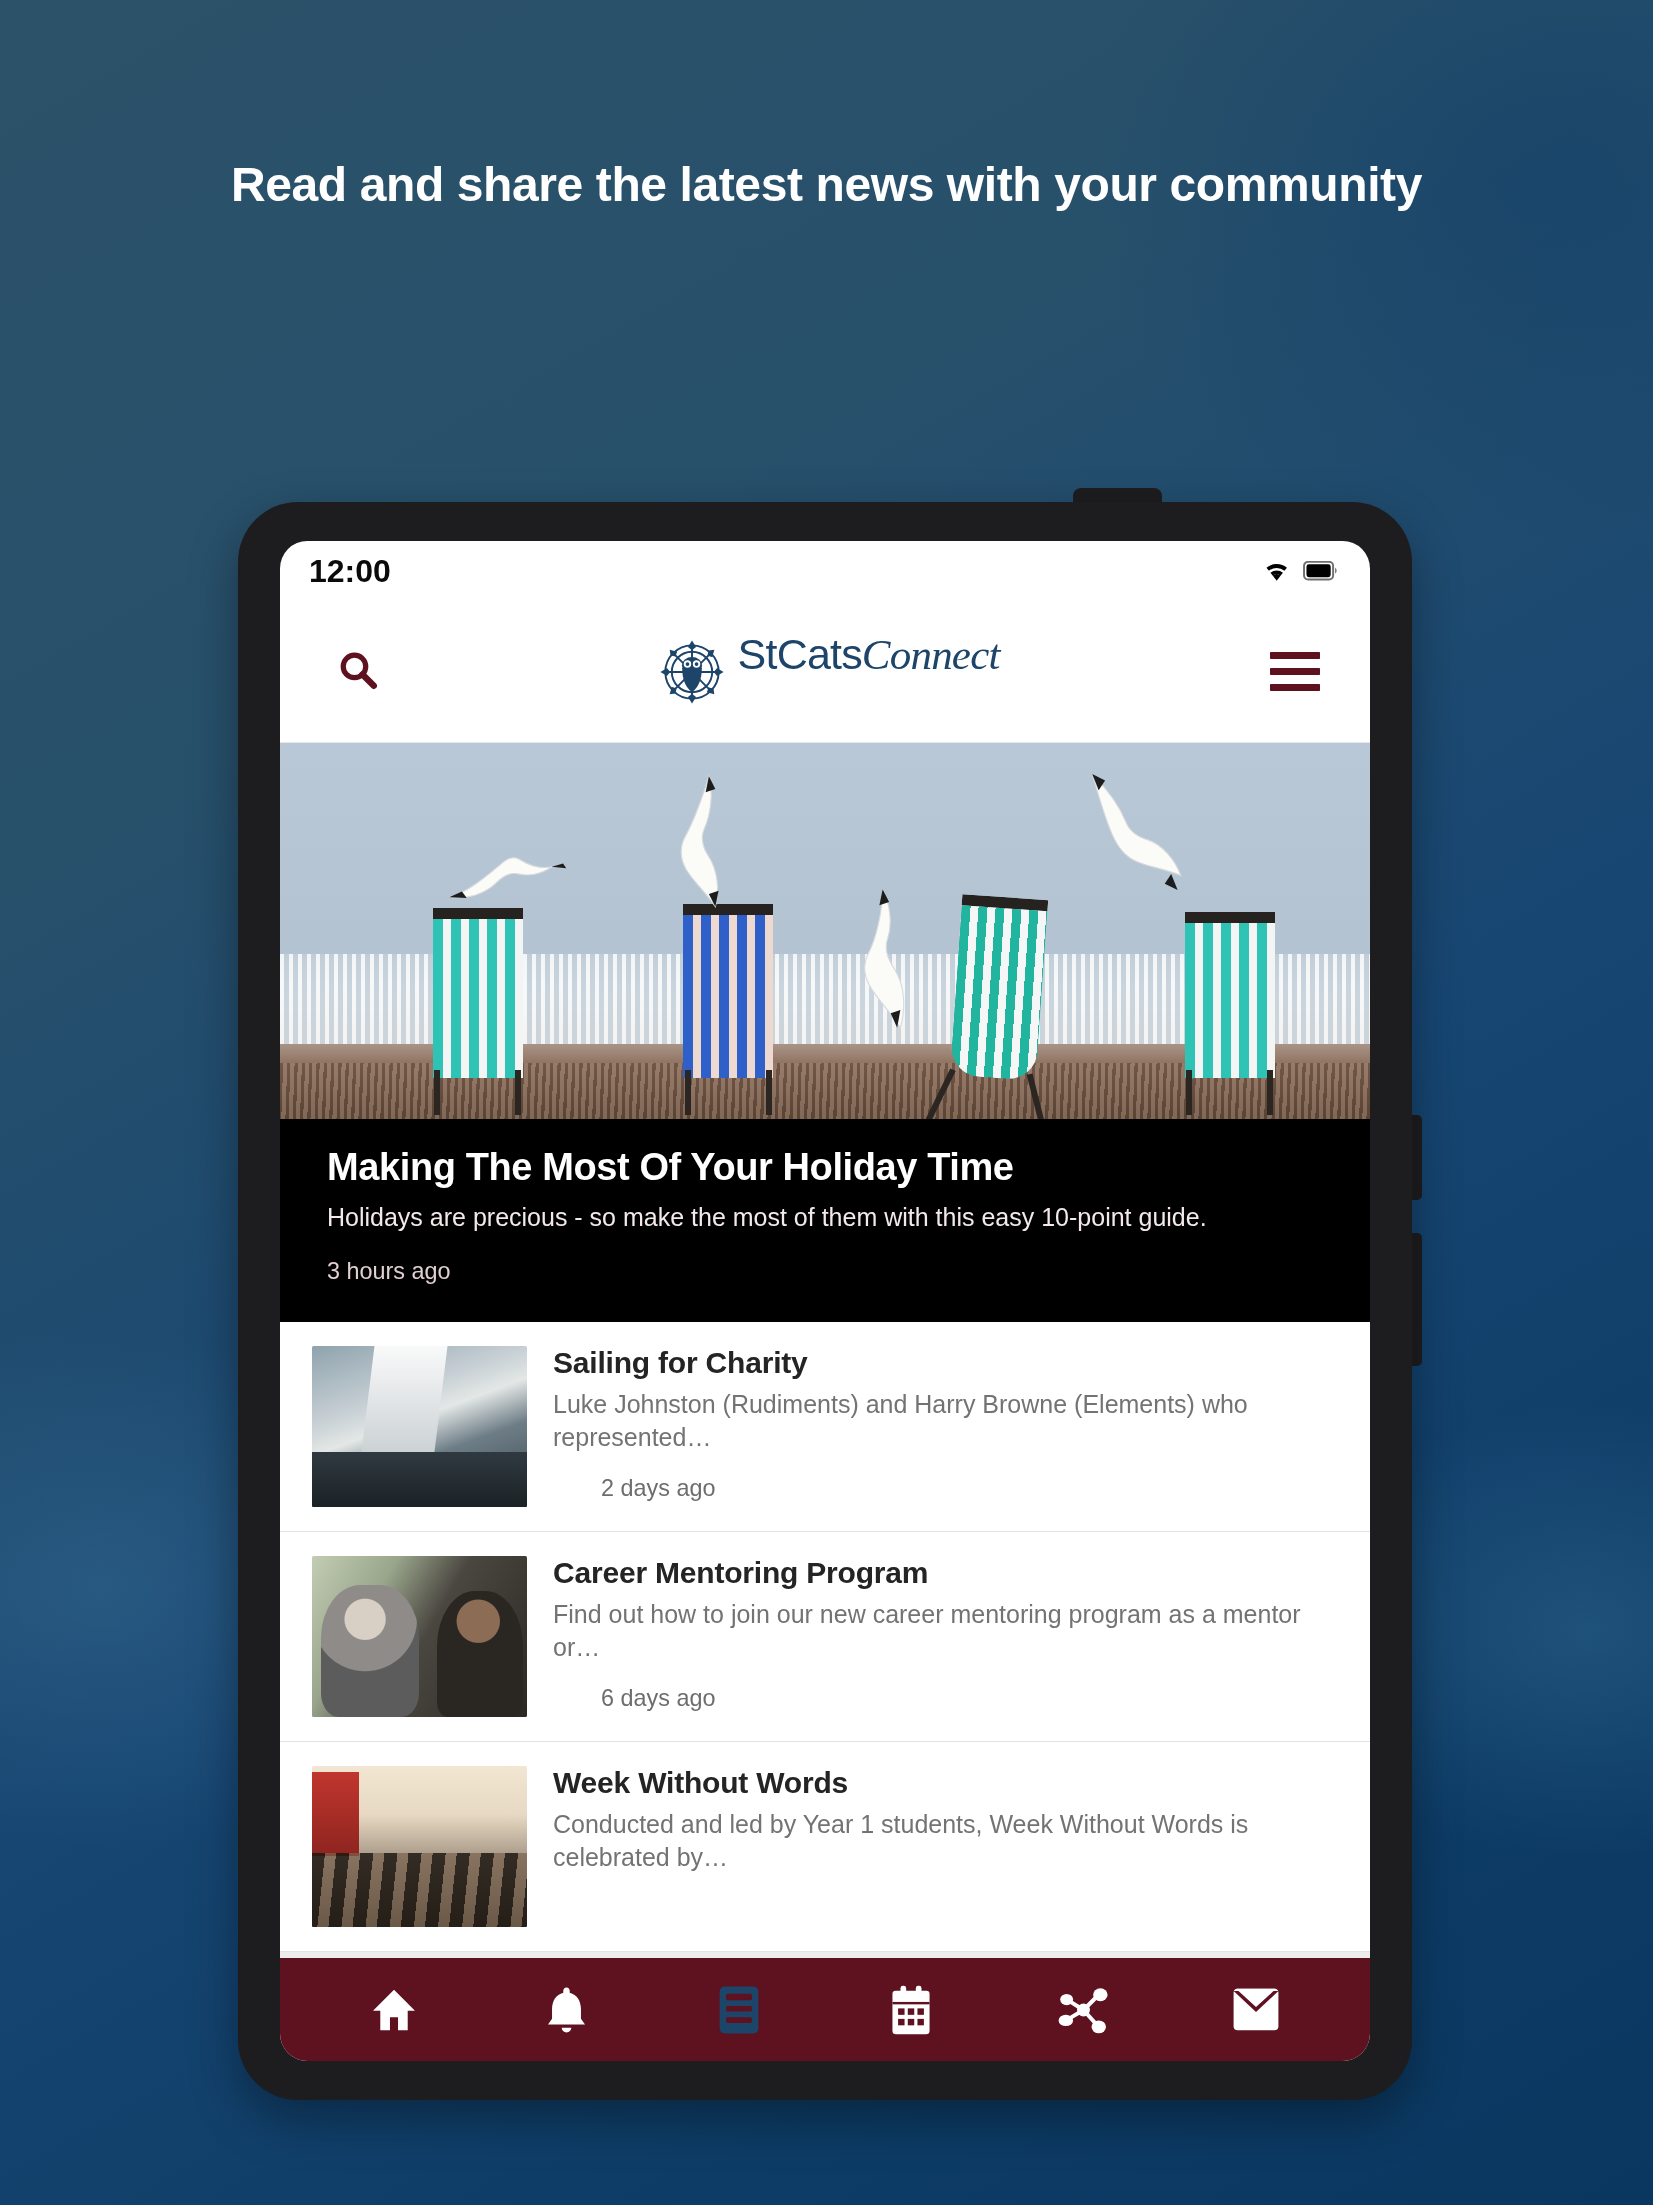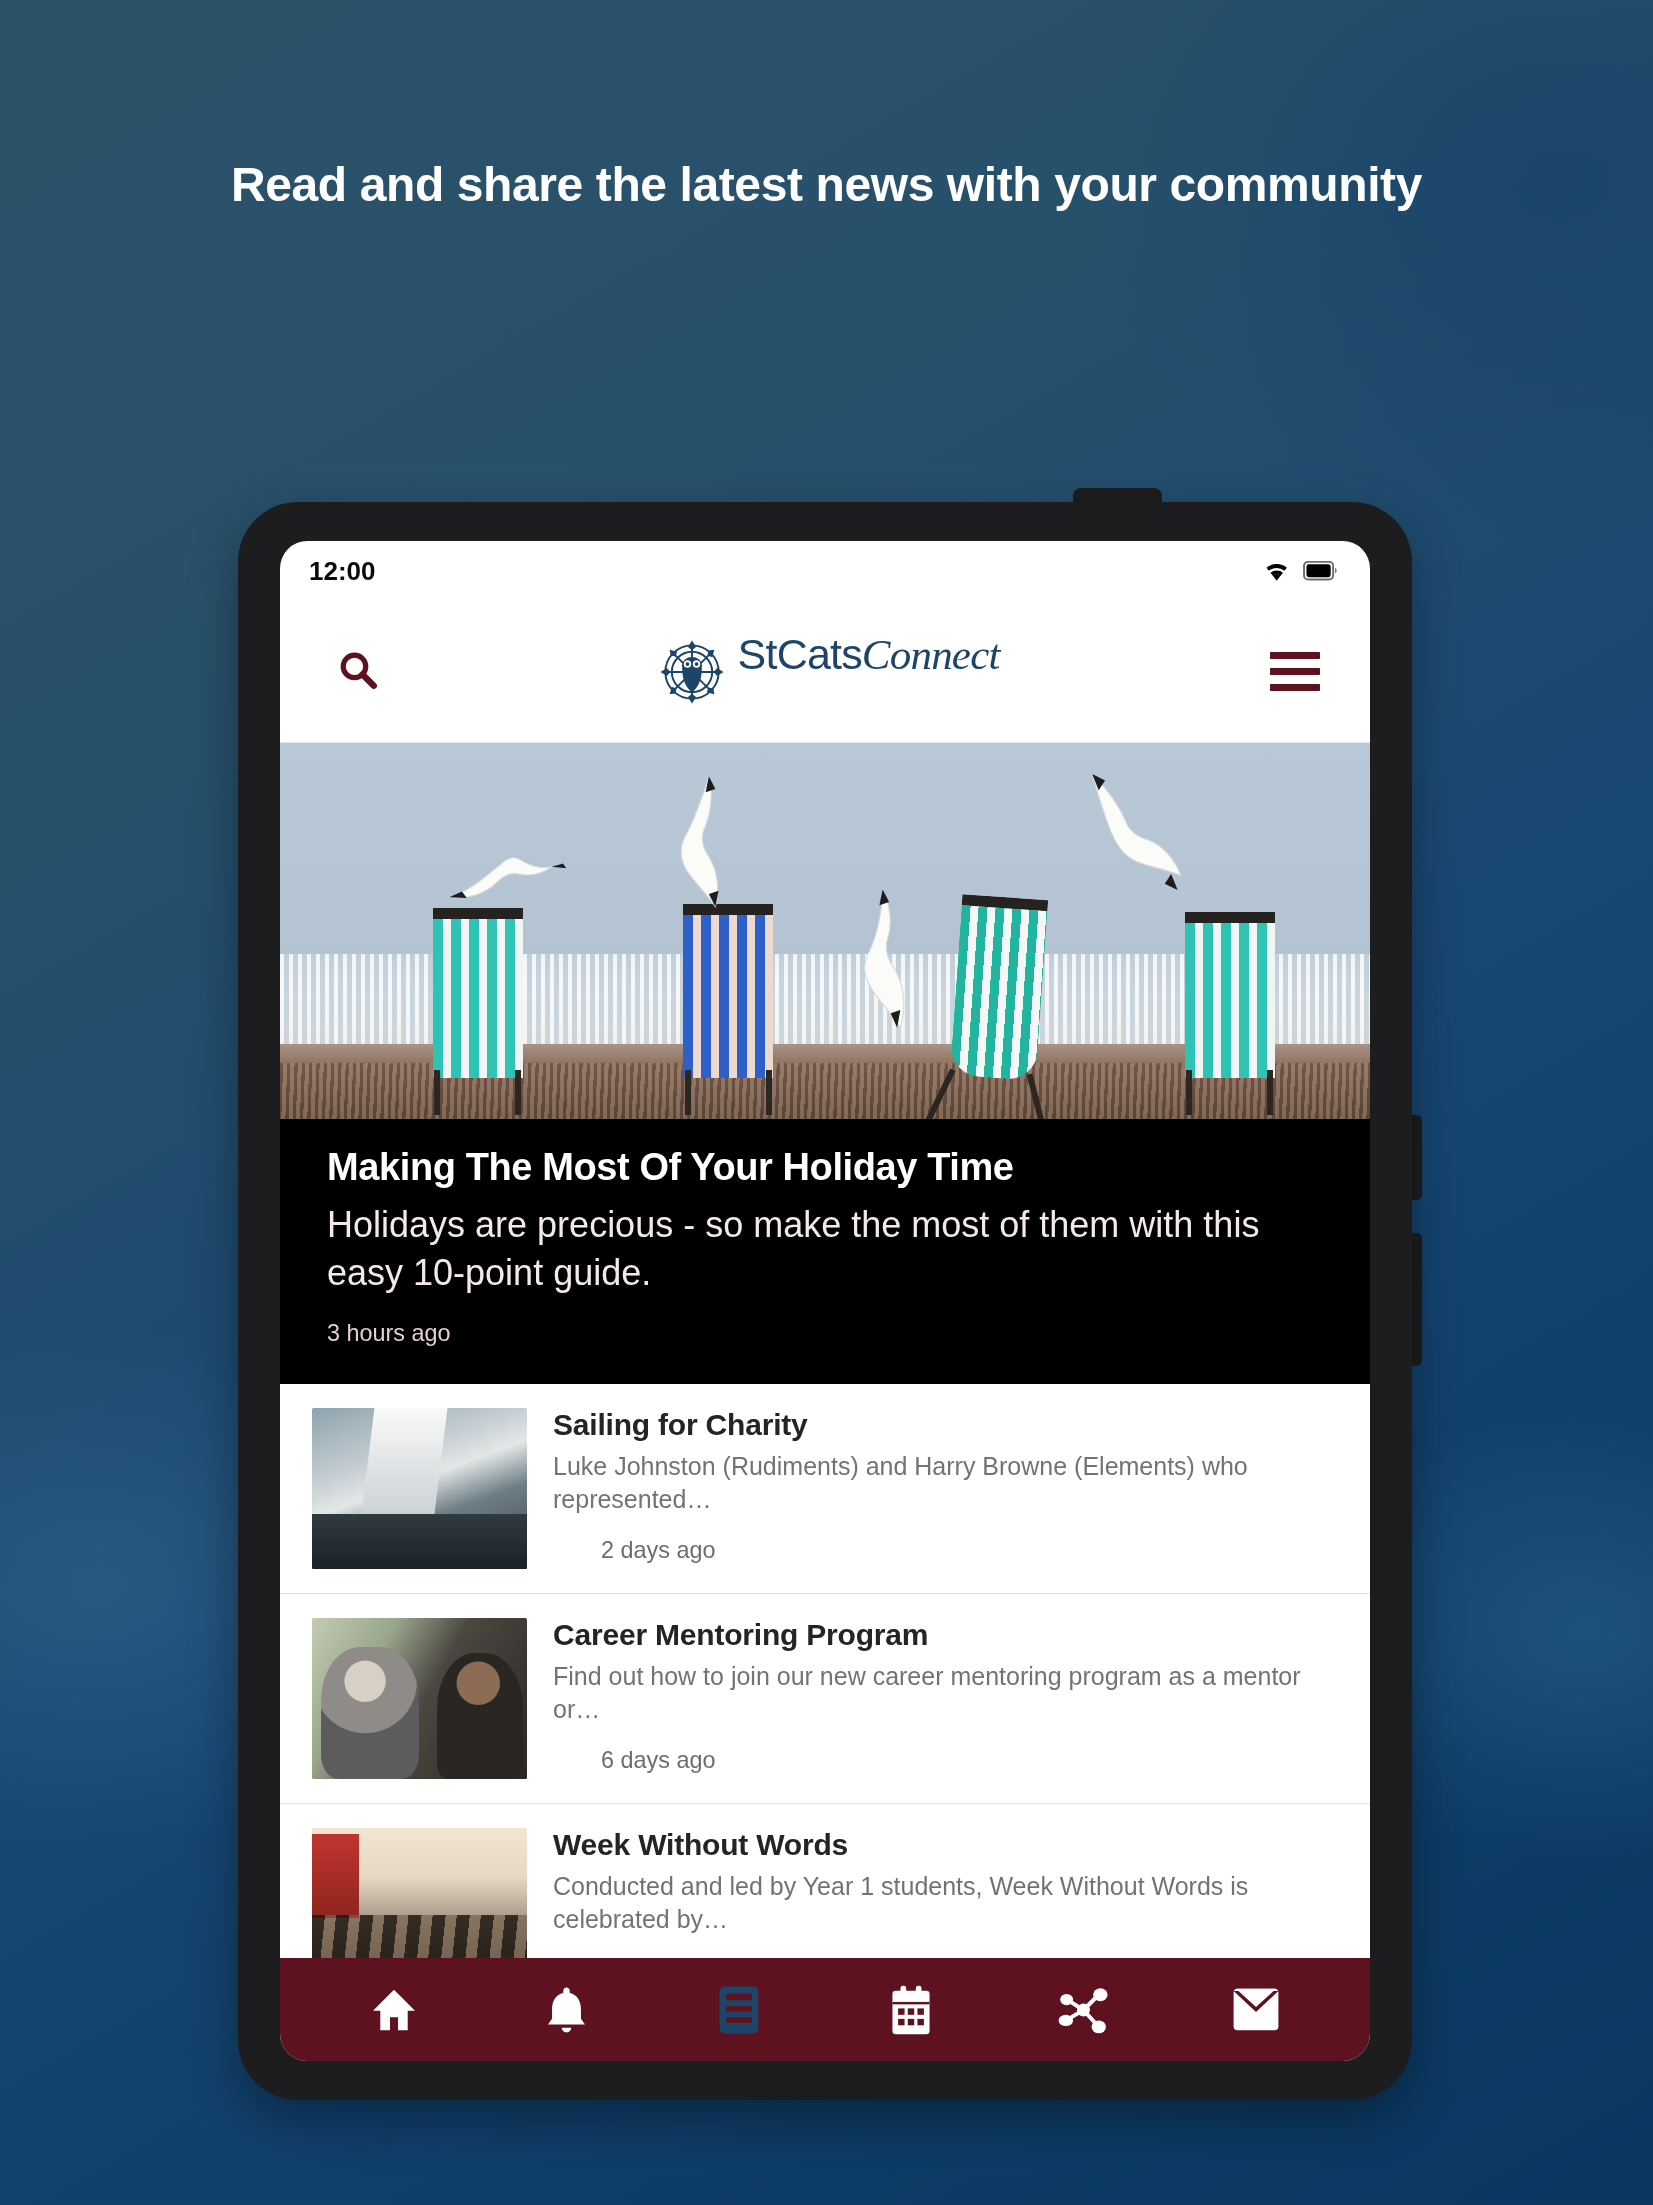--- a/index.html
+++ b/index.html
@@ -57,21 +57,21 @@
     background:#ffffff;
     border-radius:27.4px;
     overflow:hidden;
     display:flex; flex-direction:column;
   }
   
   .statusbar {
     height:60px; flex:0 0 60px;
     display:flex; align-items:center; justify-content:space-between;
     padding:0 31px 0 29px;
-    font-size:26px; font-weight:700; color:#0b0b0b;gap:46px;
+    font-size:32px; font-weight:700; color:#0b0b0b;gap:46px;
   }
   .status-right { display:flex; align-items:center; gap:13px; }
   .wifi-icon svg, .battery-icon svg { display:block; }
   
   .appbar {
     flex:0 0 142px;
     display:flex; align-items:center; justify-content:space-between;
     padding:0 50px 0 50px;
     background:#fff;
     border-bottom:0.8px solid #e8e8e8;
@@ -128,21 +128,21 @@
     position:absolute; bottom:0; width:100%; height:100%;
     border-top:11.3px solid #26221f;
   }
   .chair .leg {
     position:absolute; bottom:-37px; width:5.7px; height:45px; background:#2c2622;
   }
   .gull { position:absolute; }
   .gull svg { display:block; }
   .featured-body { background:#000000; padding:27.4px 47px 37px 47px; }
   .featured-title { color:#fff; font-size:38px; font-weight:700; line-height:1.14; letter-spacing:-0.4px; }
-  .featured-desc { color:#f3e9ea; font-size:36px; line-height:1.32; margin-top:11.3px; }
+  .featured-desc { color:#f3e9ea; font-size:25px; line-height:1.32; margin-top:11.3px; }
   .featured-time { color:#e2cfd2; font-size:23.4px; margin-top:24px; }
   
   .news-item {
     background:#fff;
     display:flex; gap:26px;
     padding:24px 32px 24px 32px;
     border-bottom:1.6px solid #e3e3e5;
     cursor:pointer;
   }
   .thumb { width:215px; height:161px; flex:0 0 215px; overflow:hidden; border-radius:1.6px; }

